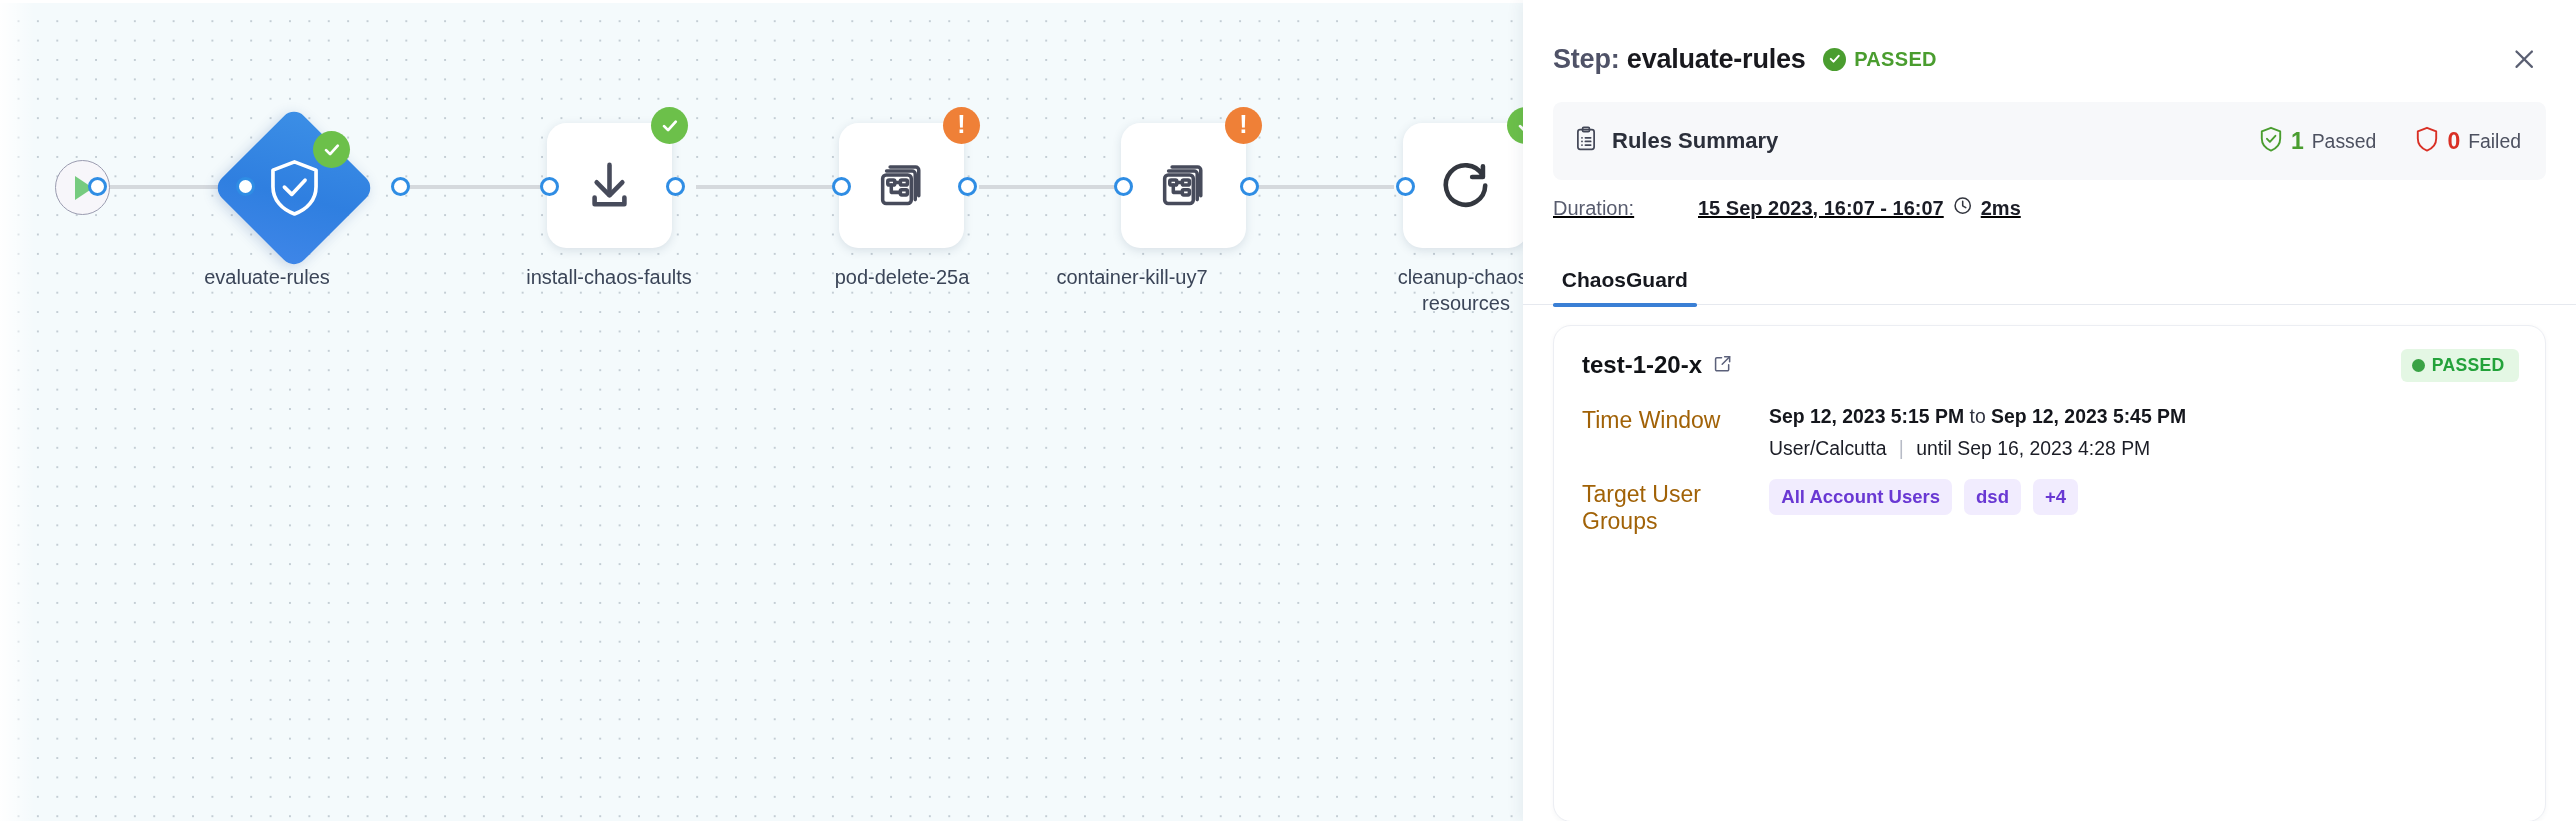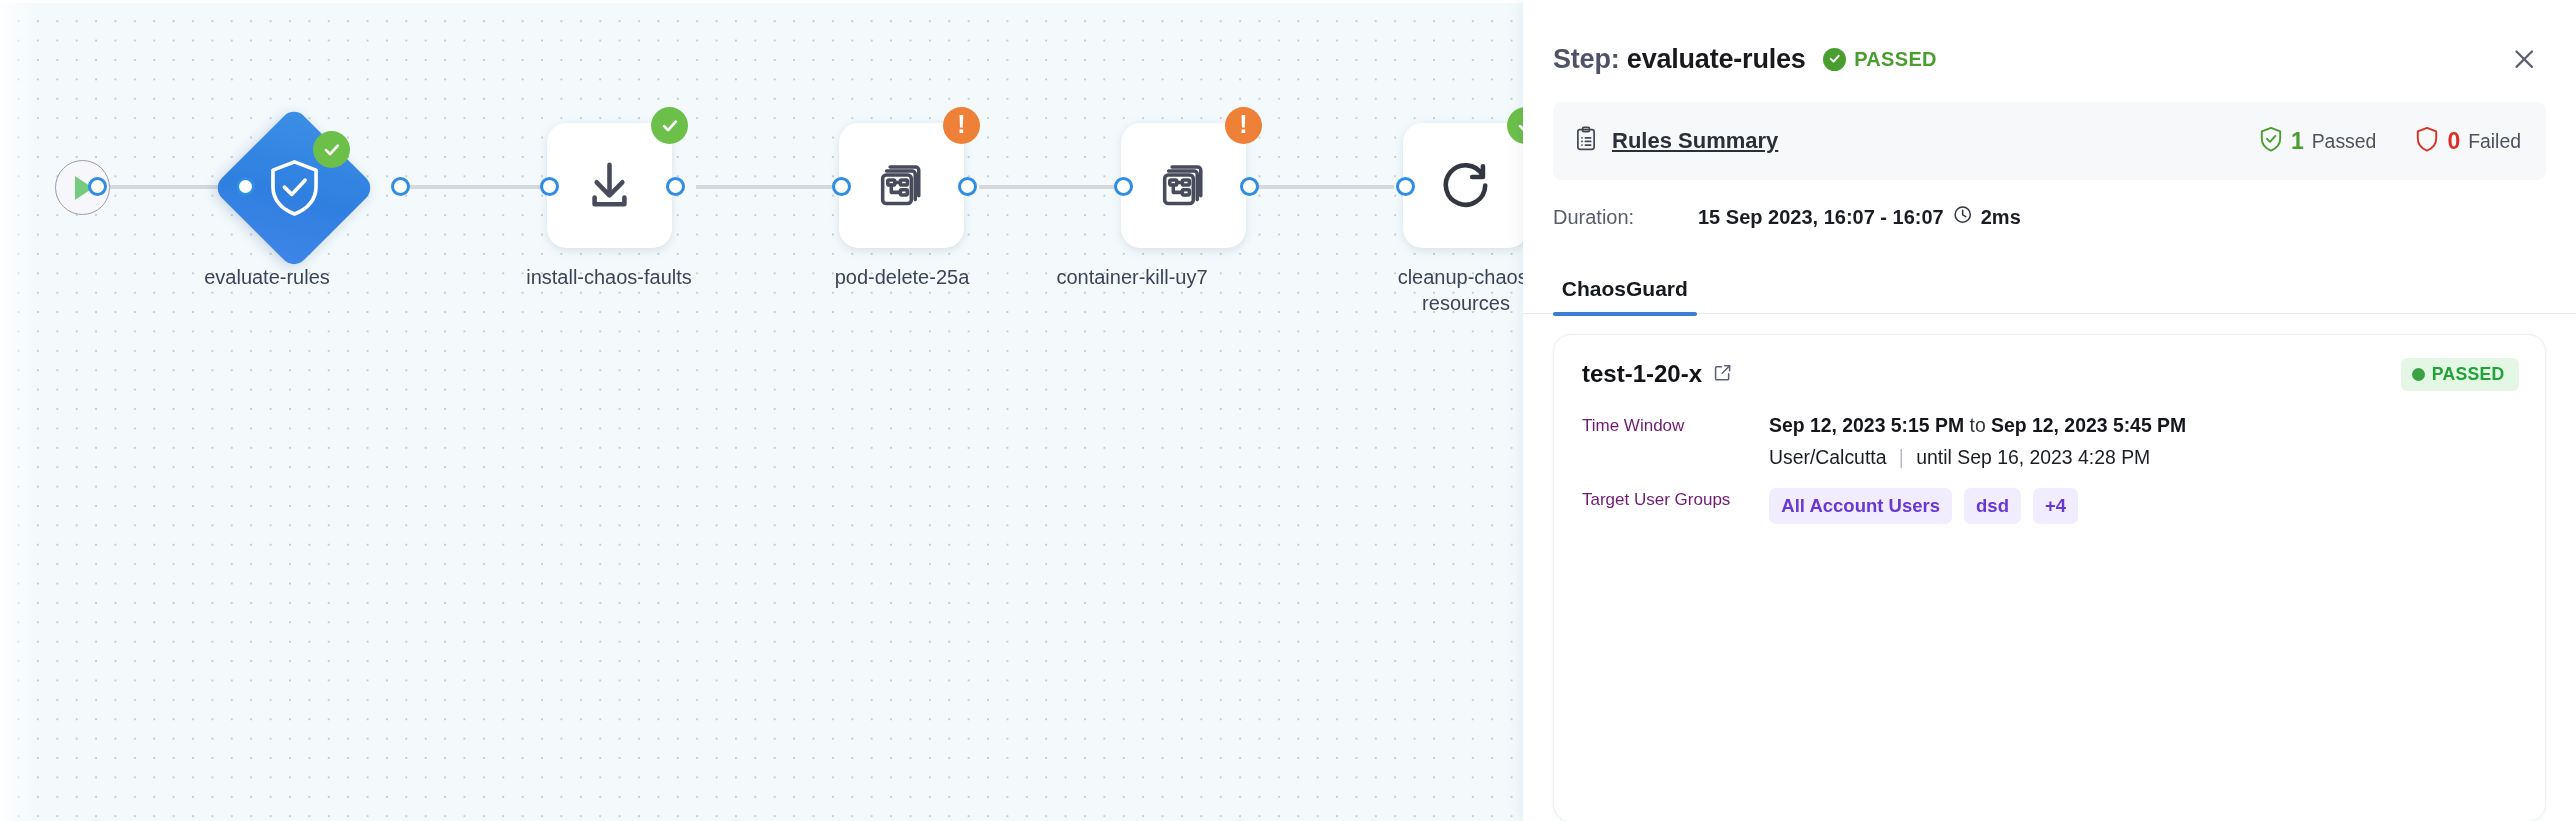--- a/index.html
+++ b/index.html
@@ -188,31 +188,32 @@
   
   .rules-summary {
     margin: 14px 30px 0 30px;
     height: 78px;
     background: #f7f8fa;
     border-radius: 8.8px;
     display: flex; align-items: center;
     padding: 0 25px 0 21px;
   }
   .rs-left { display: flex; align-items: center; gap: 14px; }
-  .rs-title { font-size: 22px; font-weight: 600; color: #2b2f3a; text-decoration: underline; }
+  .rs-title { font-size: 22px; font-weight: 600; color: #2b2f3a; }
   .rs-right { margin-left: auto; display: flex; align-items: center; gap: 39px; }
   .rs-stat { display: flex; align-items: center; gap: 8px; }
   .rs-num { font-size: 23px; font-weight: 700; }
   .rs-num.pass { color: #4a9d2f; }
   .rs-num.fail { color: #d93025; }
   .rs-lbl { font-size: 19.4px; color: #4d5160; }
 
   
   .meta {
-    margin: 25px 30px 0 30px;
+    margin: 16px 30px 0 30px;
+    text-decoration: underline;
   }
   .meta-row {
     display: flex;
     align-items: baseline;
     margin-bottom: 16px;
   }
   .meta-key {
     width: 145px;
     font-size: 20px;
     color: #585c6e;
@@ -276,22 +277,22 @@
   .g-dot { width: 13.2px; height: 13.2px; border-radius: 50%; background: #3aa245; }
 
   .guard-rows { margin-top: 23px; }
   .guard-row {
     display: flex;
     align-items: flex-start;
     margin-bottom: 19.4px;
   }
   .guard-key {
     width: 187px;
-    font-size: 17px;
-    color: #701a75;
+    font-size: 23px;
+    color: #a16207;
     padding-top: 1.8px;
   }
   .guard-val { font-size: 19.4px; color: #14161c; }
   .tw-line1 { font-weight: 700; }
   .tw-line1 .sep { font-weight: 400; color: #303340; }
   .tw-line2 { margin-top: 8.8px; color: #1b1d26; }
   .tw-line2 .divider { color: #b7bbc6; margin: 0 7px; }
 
   .chips { display: flex; gap: 11.5px; align-items: center; flex-wrap: wrap; }
   .chip {

